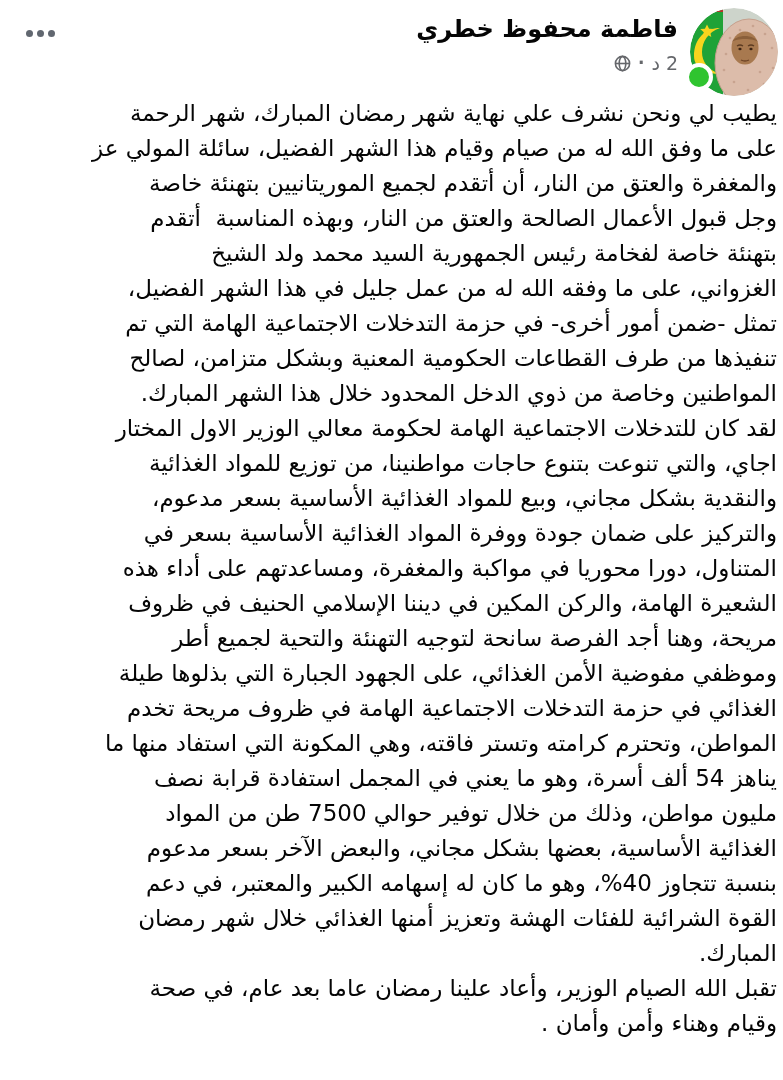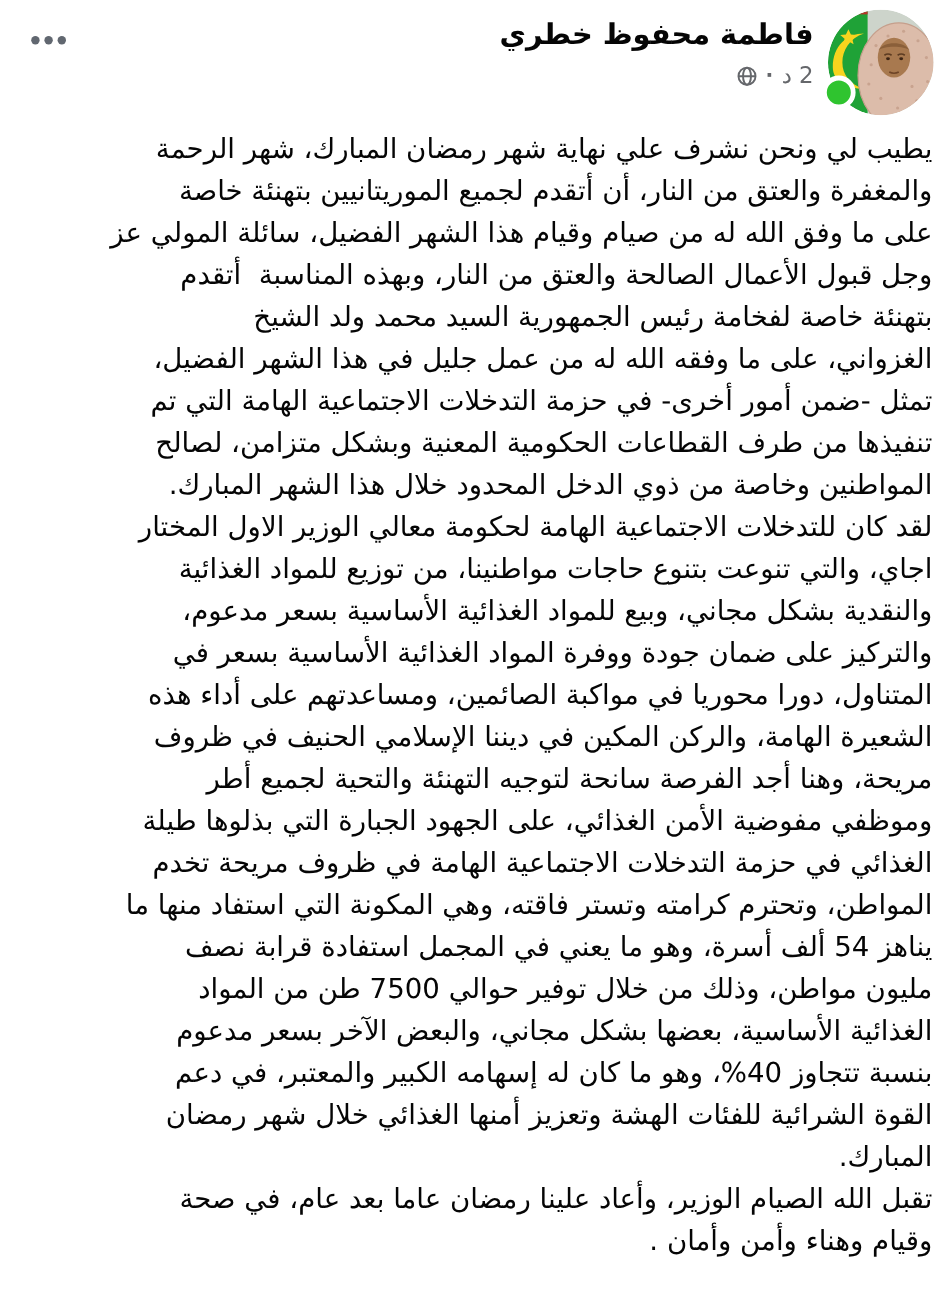--- a/index.html
+++ b/index.html
@@ -89,21 +89,21 @@
     cursor: pointer;
     align-items: center;
   }
   .mdot {
     width: 7px;
     height: 7px;
     border-radius: 50%;
     background: #616770;
   }
   .post-body {
-    margin-top: 16px;
+    margin-top: 4px;
     padding: 0 6px;
   }
   .line {
     font-size: 23px;
     line-height: 35px;
     color: #050505;
     font-weight: 500;
     text-align: right;
     white-space: pre;
     direction: rtl;
@@ -176,33 +176,33 @@
       <span class="mdot"></span>
       <span class="mdot"></span>
       <span class="mdot"></span>
     </div>
 
   </div>
 
   <div class="post-body">
 
   <div class="line">يطيب لي ونحن نشرف علي نهاية شهر رمضان المبارك، شهر الرحمة</div>
+      <div class="line">على ما وفق الله له من صيام وقيام هذا الشهر الفضيل، سائلة المولي عز</div>
       <div class="line">والمغفرة والعتق من النار، أن أتقدم لجميع الموريتانيين بتهنئة خاصة</div>
-      <div class="line">على ما وفق الله له من صيام وقيام هذا الشهر الفضيل، سائلة المولي عز</div>
       <div class="line">وجل قبول الأعمال الصالحة والعتق من النار، وبهذه المناسبة  أتقدم</div>
       <div class="line">بتهنئة خاصة لفخامة رئيس الجمهورية السيد محمد ولد الشيخ</div>
       <div class="line">الغزواني، على ما وفقه الله له من عمل جليل في هذا الشهر الفضيل،</div>
       <div class="line">تمثل -ضمن أمور أخرى- في حزمة التدخلات الاجتماعية الهامة التي تم</div>
       <div class="line">تنفيذها من طرف القطاعات الحكومية المعنية وبشكل متزامن، لصالح</div>
       <div class="line">المواطنين وخاصة من ذوي الدخل المحدود خلال هذا الشهر المبارك.</div>
       <div class="line">لقد كان للتدخلات الاجتماعية الهامة لحكومة معالي الوزير الاول المختار</div>
       <div class="line">اجاي، والتي تنوعت بتنوع حاجات مواطنينا، من توزيع للمواد الغذائية</div>
       <div class="line">والنقدية بشكل مجاني، وبيع للمواد الغذائية الأساسية بسعر مدعوم،</div>
       <div class="line">والتركيز على ضمان جودة ووفرة المواد الغذائية الأساسية بسعر في</div>
-      <div class="line">المتناول، دورا محوريا في مواكبة الصائمين، ومساعدتهم على أداء هذه</div>
+      <div class="line">المتناول، دورا محوريا في مواكبة والمغفرة، ومساعدتهم على أداء هذه</div>
       <div class="line">الشعيرة الهامة، والركن المكين في ديننا الإسلامي الحنيف في ظروف</div>
       <div class="line">مريحة، وهنا أجد الفرصة سانحة لتوجيه التهنئة والتحية لجميع أطر</div>
       <div class="line">وموظفي مفوضية الأمن الغذائي، على الجهود الجبارة التي بذلوها طيلة</div>
       <div class="line">الغذائي في حزمة التدخلات الاجتماعية الهامة في ظروف مريحة تخدم</div>
       <div class="line">المواطن، وتحترم كرامته وتستر فاقته، وهي المكونة التي استفاد منها ما</div>
       <div class="line">يناهز 54 ألف أسرة، وهو ما يعني في المجمل استفادة قرابة نصف</div>
       <div class="line">مليون مواطن، وذلك من خلال توفير حوالي 7500 طن من المواد</div>
       <div class="line">الغذائية الأساسية، بعضها بشكل مجاني، والبعض الآخر بسعر مدعوم</div>
       <div class="line">بنسبة تتجاوز 40%، وهو ما كان له إسهامه الكبير والمعتبر، في دعم</div>
       <div class="line">القوة الشرائية للفئات الهشة وتعزيز أمنها الغذائي خلال شهر رمضان</div>

